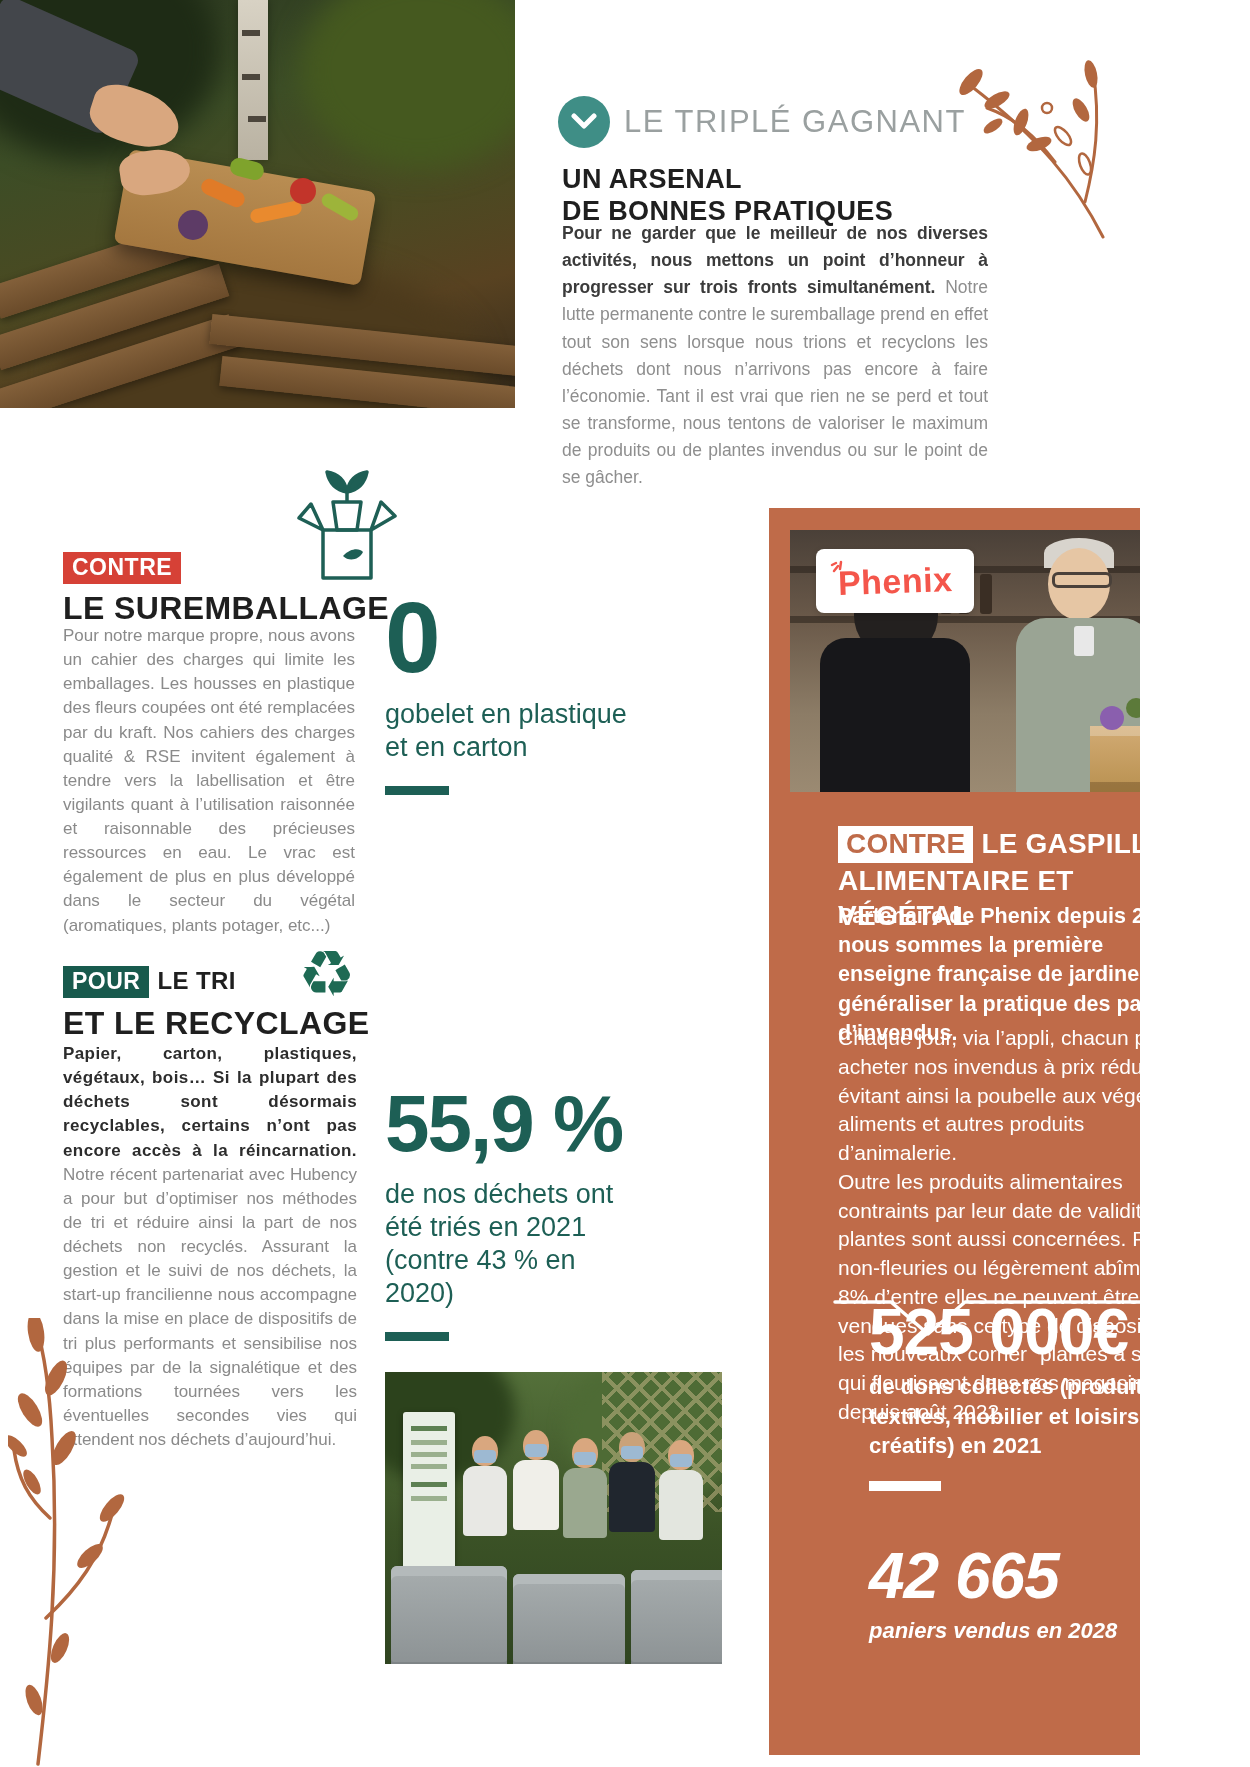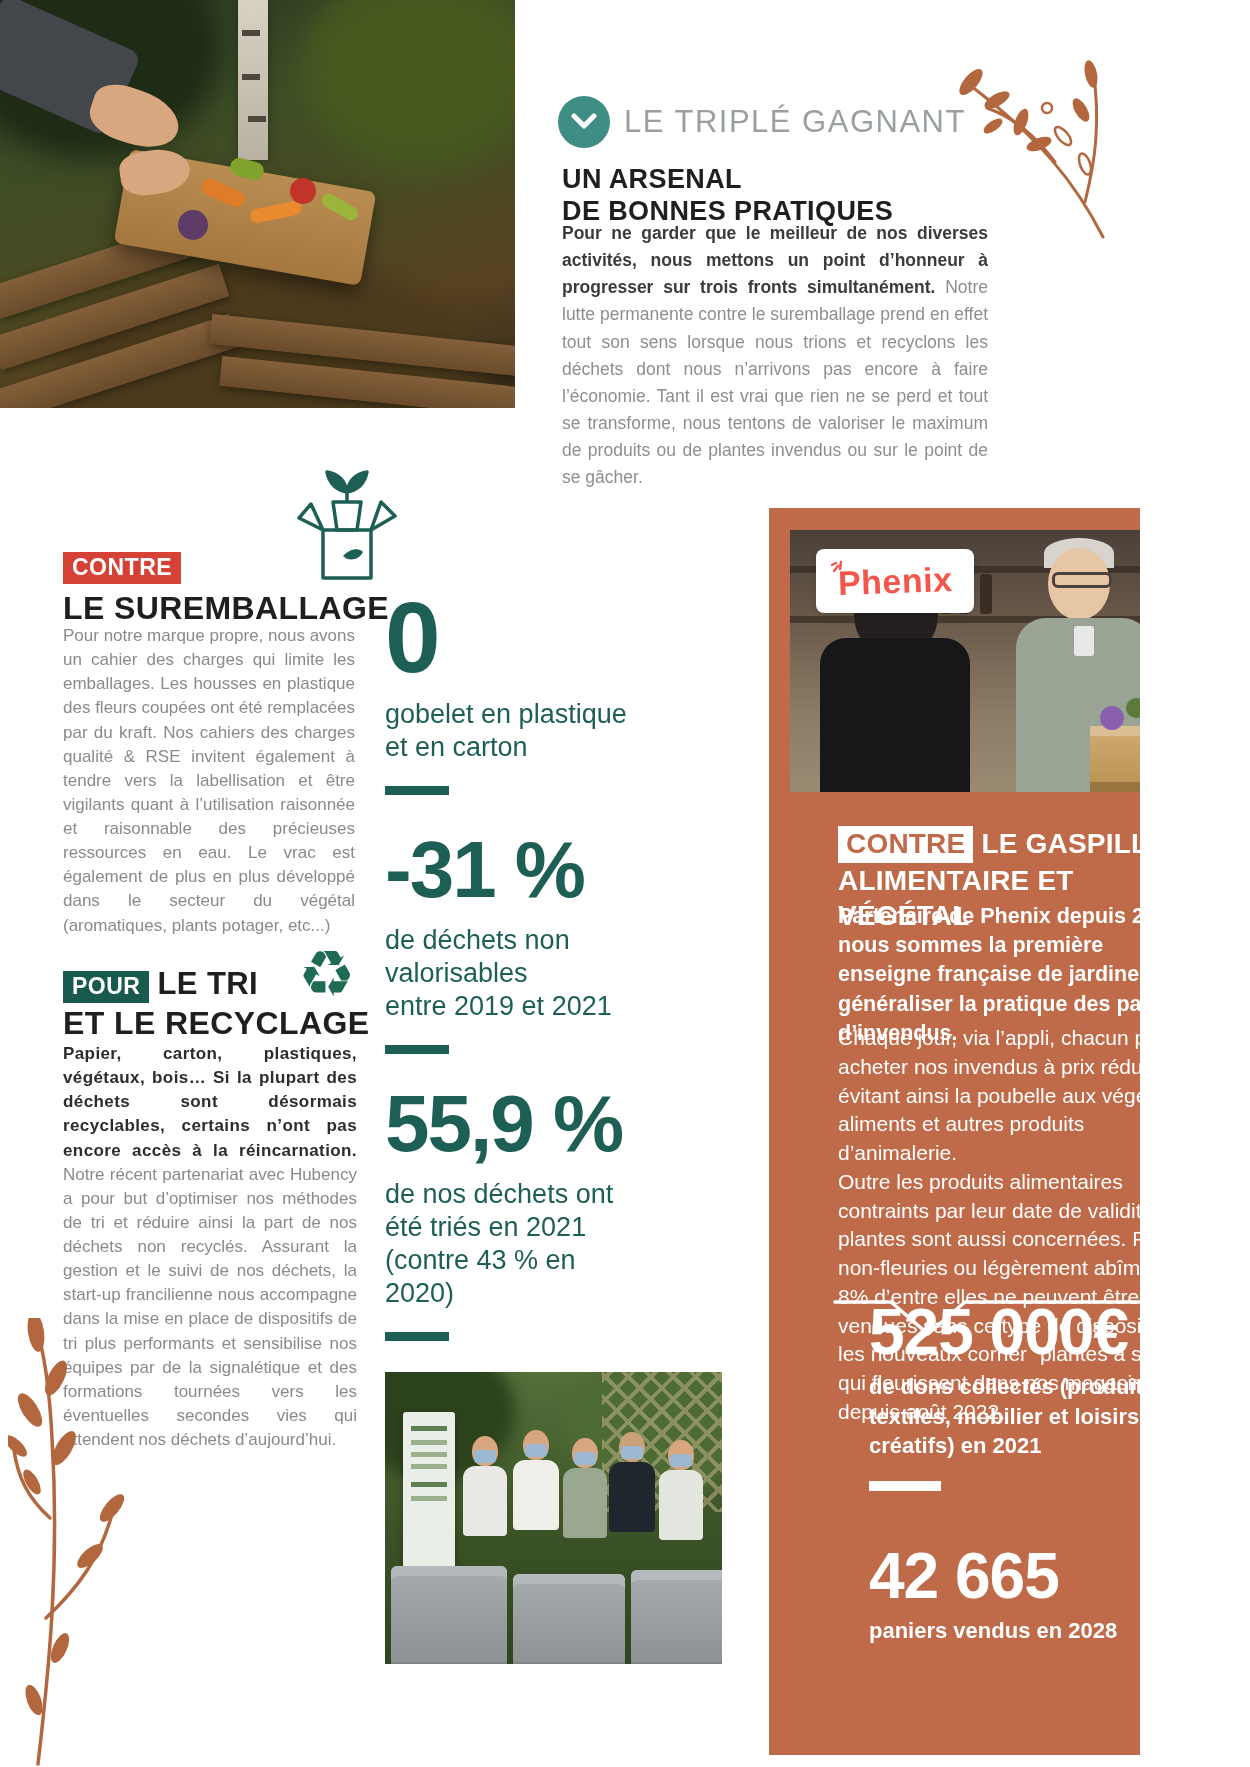--- a/index.html
+++ b/index.html
@@ -39,21 +39,21 @@
   .badge-red{background:#d64136;}
   .badge-green{background:#185a4d;}
   .sec-h{font-size:32px;font-weight:800;color:#1f1f1f;letter-spacing:.4px;line-height:1.25;margin:0;}
   .body-gray{font-size:17px;line-height:1.42;color:#8a8a8a;text-align:justify;margin:0;}
   .body-gray b{color:#2c2c2c;letter-spacing:.4px;}
   .contre-badge-wrap{left:63px;top:552px;}
   .h-suremb{left:63px;top:588px;}
   .p-suremb{left:63px;top:624px;width:292px;}
   .box-plant-icon{left:293px;top:460px;}
   .pour-row{left:63px;top:966px;white-space:nowrap;}
-  .pour-row .inline-title{font-size:31px;font-weight:800;color:#1f1f1f;letter-spacing:.4px;margin-left:8px;}
+  .pour-row .inline-title{font-size:24px;font-weight:800;color:#1f1f1f;letter-spacing:.4px;margin-left:8px;}
   .h-tri2{left:63px;top:1003px;}
   .p-tri{left:63px;top:1042px;width:294px;}
   .recycle-icon{left:298px;top:942px;font-size:64px;line-height:1;color:#1e6a54;}
 
   
   .stat{color:#1d5f55;}
   .stat .v0{font-size:100px;font-weight:700;line-height:.9;letter-spacing:-2px;}
   .stat .v{font-size:80px;font-weight:700;line-height:.95;letter-spacing:-2px;}
   .stat .lbl{font-size:27px;line-height:1.22;white-space:pre-line;margin-top:16px;}
   .stat .bar{width:64px;height:9px;background:#1d5f55;margin-top:22px;}
@@ -103,21 +103,21 @@
   .panel-head{position:absolute;left:69px;top:318px;width:372px;color:#fff;font-size:28px;font-weight:800;line-height:1.25;letter-spacing:.2px;}
   .panel-badge{display:inline-block;background:#fff;color:#bf6b49;font-weight:800;padding:0px 8px 2px;margin-right:8px;}
   .panel-bold{position:absolute;left:69px;top:394px;width:362px;color:#fff;font-size:21.5px;font-weight:700;line-height:1.36;margin:0;}
   .panel-body{position:absolute;left:69px;top:516px;width:368px;color:#fff;font-size:21px;font-weight:400;line-height:1.37;margin:0;white-space:pre-line;}
   .panel-chevron{position:absolute;left:64px;top:790px;}
   .pstat{position:absolute;color:#fff;}
   .pstat .v{font-size:64px;font-weight:800;line-height:1;letter-spacing:-1px;}
   .pstat .lbl{font-size:22px;font-weight:600;line-height:1.35;white-space:pre-line;margin-top:8px;}
   .pstat .bar{width:72px;height:10px;background:#fff;margin-top:20px;}
   .pstat1{left:100px;top:792px;}
-  .pstat2{left:100px;top:1036px;}
+  .pstat2{left:100px;top:1036px;font-style:italic;}
   .pagenum{position:absolute;left:370px;top:1178px;display:flex;align-items:center;gap:4px;color:#fff;
      font-size:25px;font-weight:800;}
 </style>
 </head>
 <body>
 
 <div class="page">
 
   <div class="abs photo-compost">
     <div class="blob" style="left:-40px;top:-60px;width:260px;height:220px;background:#1e2b15;"></div>
@@ -195,27 +195,20 @@
     <span class="badge badge-green">POUR</span><span class="inline-title">LE TRI</span>
   </div>
   <h2 class="abs sec-h h-tri2">ET LE RECYCLAGE</h2>
   <div class="abs recycle-icon">♻</div>
   <p class="abs body-gray p-tri"><b>Papier, carton, plastiques, végétaux, bois… Si la plupart des déchets sont désormais recyclables, certains n’ont pas encore accès à la réincarnation.</b> <span>Notre récent partenariat avec Hubency a pour but d’optimiser nos méthodes de tri et réduire ainsi la part de nos déchets non recyclés. Assurant la gestion et le suivi de nos déchets, la start-up francilienne nous accompagne dans la mise en place de dispositifs de tri plus performants et sensibilise nos équipes par de la signalétique et des formations tournées vers les éventuelles secondes vies qui attendent nos déchets d’aujourd’hui.</span></p>
 
   <div class="abs stat stat1">
     <div class="v0">0</div>
     <div class="lbl">gobelet en plastique
 et en carton</div>
-    <div class="bar"></div>
-  </div>
-  <div class="abs stat stat2">
-    <div class="v">-31 %</div>
-    <div class="lbl">de déchets non
-valorisables
-entre 2019 et 2021</div>
     <div class="bar"></div>
   </div>
   <div class="abs stat stat3">
     <div class="v">55,9 %</div>
     <div class="lbl">de nos déchets ont
 été triés en 2021
 (contre 43 % en
 2020)</div>
     <div class="bar"></div>
   </div>

